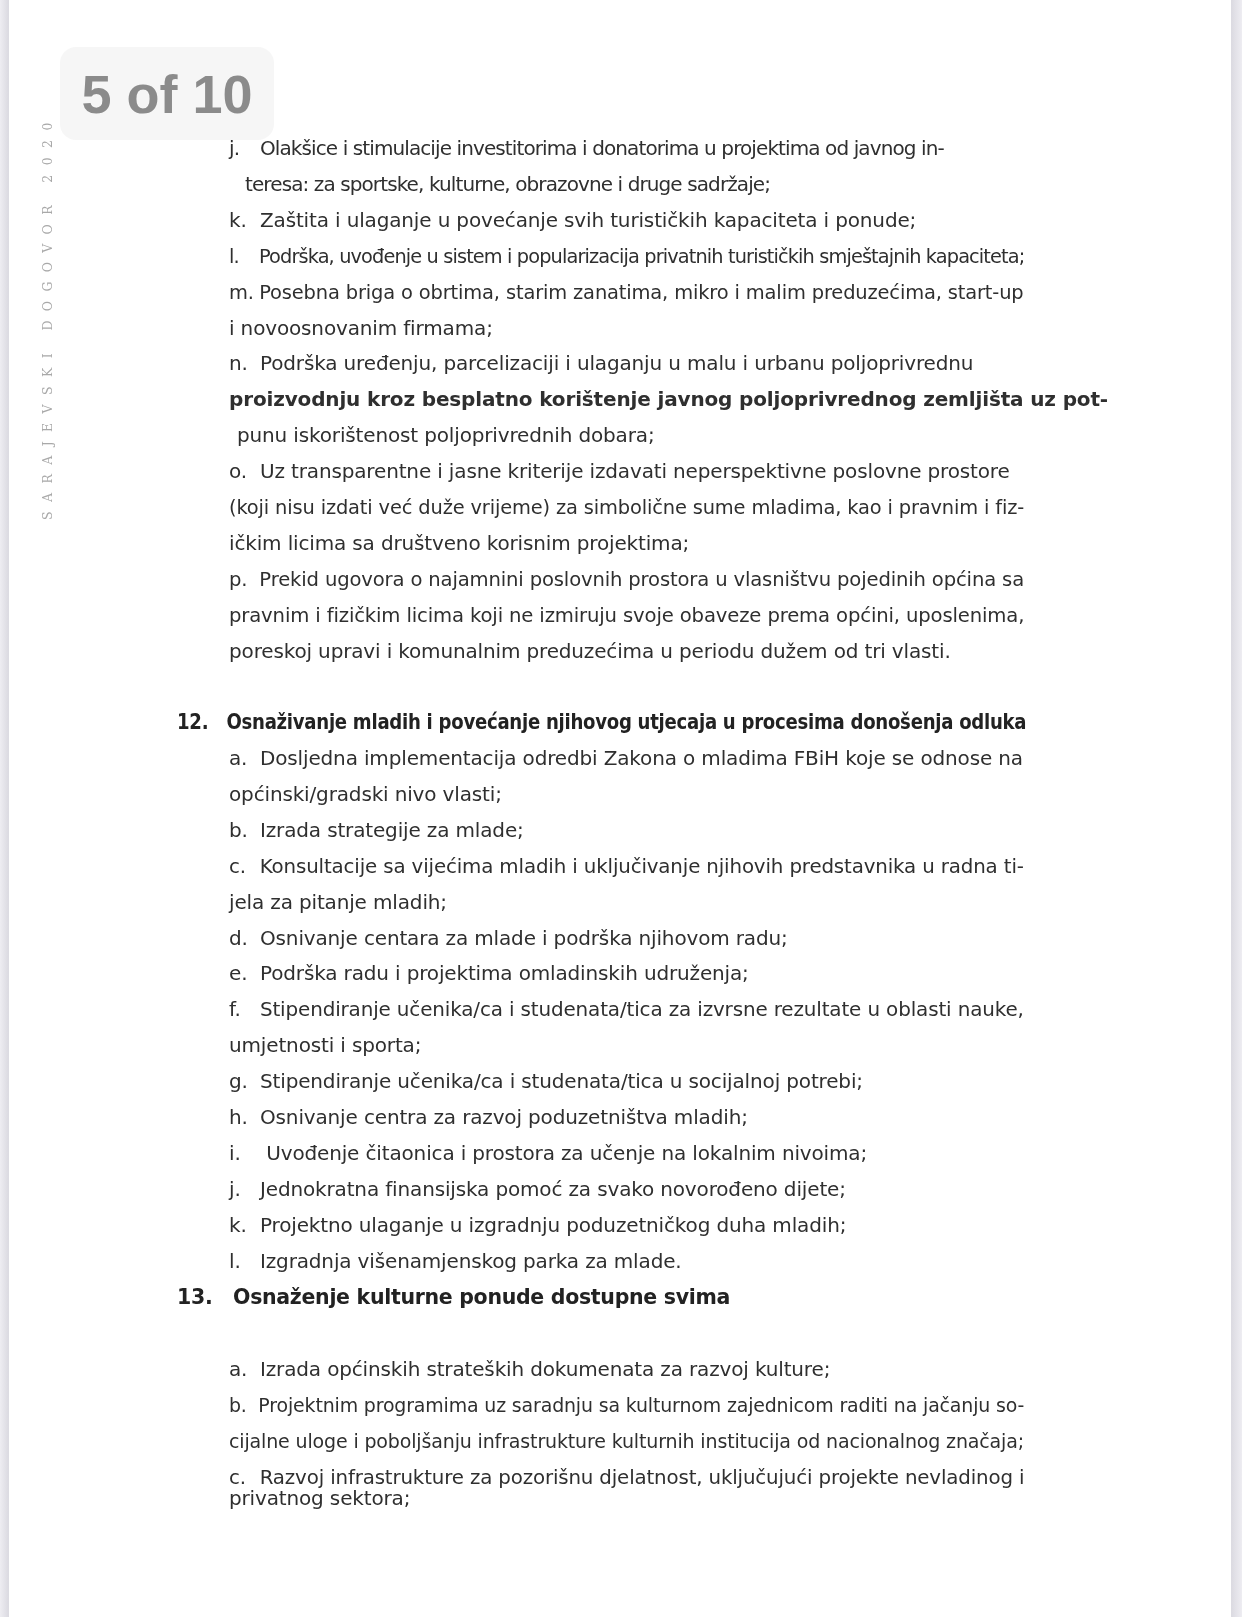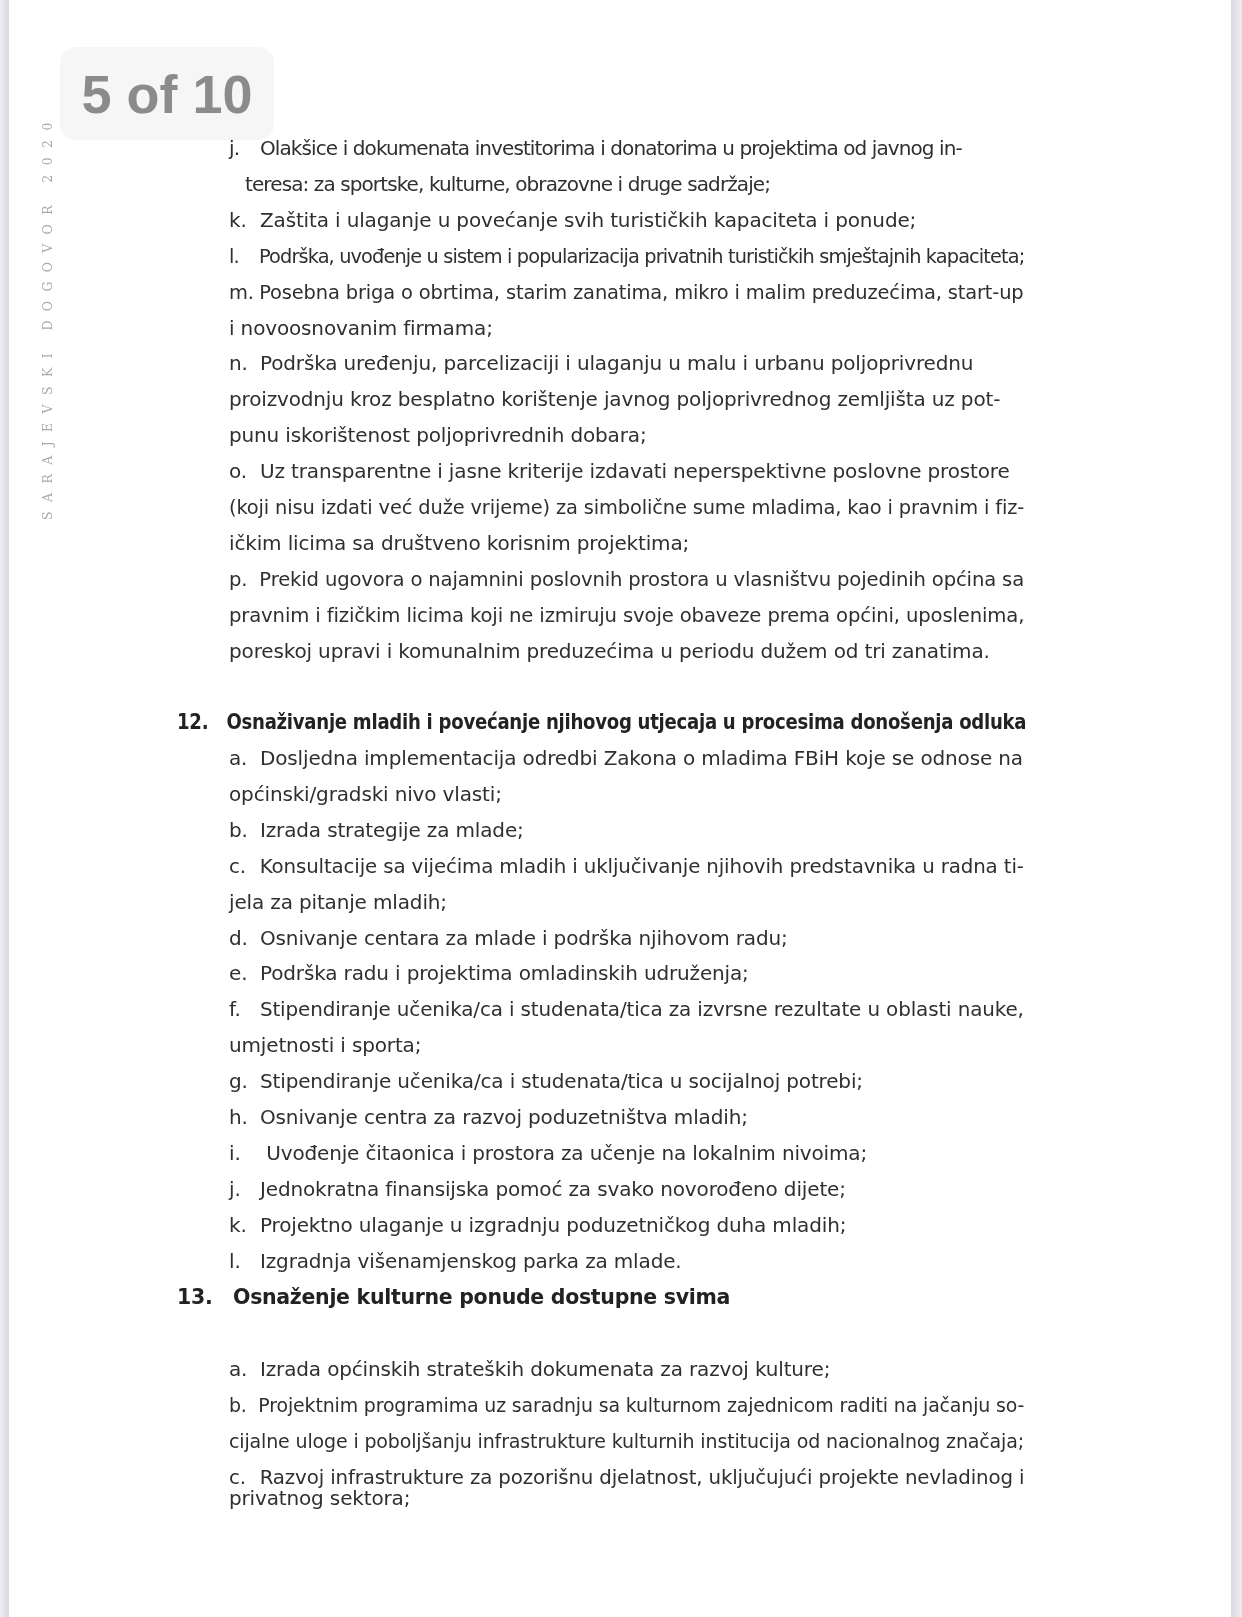--- a/index.html
+++ b/index.html
@@ -106,35 +106,35 @@
 <div class="edge-left"></div>
 <div class="edge-right"></div>
 
 <div class="page-indicator">
   <span>5 of 10</span>
 </div>
 
 <div class="side-label">SARAJEVSKI DOGOVOR 2020</div>
 
 <div class="content" id="content">
-    <div class="line cond" style="left: 229px; top: 136px;"><span class="marker">j.</span><span style="white-space: pre;">Olakšice i dokumenata investitorima i donatorima u projektima od javnog in-</span></div>
+    <div class="line cond" style="left: 229px; top: 136px;"><span class="marker">j.</span><span style="white-space: pre;">Olakšice i stimulacije investitorima i donatorima u projektima od javnog in-</span></div>
     <div class="line cond" style="left: 229px; top: 171.9px; margin-left: 16px;"><span style="white-space: pre;">teresa: za sportske, kulturne, obrazovne i druge sadržaje;</span></div>
     <div class="line" style="left: 229px; top: 207.8px;"><span class="marker">k.</span><span style="white-space: pre;">Zaštita i ulaganje u povećanje svih turističkih kapaciteta i ponude;</span></div>
     <div class="line cond" style="left: 229px; top: 243.7px; transform-origin: 0px 50%; transform: scaleX(0.966);"><span class="marker">l.</span><span style="white-space: pre;">Podrška, uvođenje u sistem i popularizacija privatnih turističkih smještajnih kapaciteta;</span></div>
     <div class="line" style="left: 229px; top: 279.6px; transform-origin: 0px 50%; transform: scaleX(0.9719);"><span class="marker">m.</span><span style="white-space: pre;">Posebna briga o obrtima, starim zanatima, mikro i malim preduzećima, start-up</span></div>
     <div class="line" style="left: 229px; top: 315.5px;"><span style="white-space: pre; margin-top: 24px;">i novoosnovanim firmama;</span></div>
     <div class="line" style="left: 229px; top: 351.4px;"><span class="marker">n.</span><span style="white-space: pre;">Podrška uređenju, parcelizaciji i ulaganju u malu i urbanu poljoprivrednu</span></div>
-    <div class="line" style="left: 229px; top: 387.3px;"><span style="white-space: pre;">proizvodnju kroz besplatno korištenje javnog poljoprivrednog zemljišta uz pot-</span></div>
-    <div class="line" style="left: 229px; top: 423.2px;"><span style="white-space: pre;">punu iskorištenost poljoprivrednih dobara;</span></div>
+    <div class="line" style="left: 229px; top: 387.3px;"><span style="white-space: pre; font-weight: bold;">proizvodnju kroz besplatno korištenje javnog poljoprivrednog zemljišta uz pot-</span></div>
+    <div class="line" style="left: 229px; top: 423.2px;"><span style="white-space: pre; margin-left: 8px;">punu iskorištenost poljoprivrednih dobara;</span></div>
     <div class="line" style="left: 229px; top: 459.1px;"><span class="marker">o.</span><span style="white-space: pre;">Uz transparentne i jasne kriterije izdavati neperspektivne poslovne prostore</span></div>
     <div class="line" style="left: 229px; top: 495px; transform-origin: 0px 50%; transform: scaleX(0.9707);"><span style="white-space: pre;">(koji nisu izdati već duže vrijeme) za simbolične sume mladima, kao i pravnim i fiz-</span></div>
     <div class="line" style="left: 229px; top: 530.9px;"><span style="white-space: pre;">ičkim licima sa društveno korisnim projektima;</span></div>
     <div class="line" style="left: 229px; top: 566.8px; transform-origin: 0px 50%; transform: scaleX(0.9791);"><span class="marker">p.</span><span style="white-space: pre;">Prekid ugovora o najamnini poslovnih prostora u vlasništvu pojedinih općina sa</span></div>
     <div class="line" style="left: 229px; top: 602.7px; transform-origin: 0px 50%; transform: scaleX(0.9815);"><span style="white-space: pre;">pravnim i fizičkim licima koji ne izmiruju svoje obaveze prema općini, uposlenima,</span></div>
-    <div class="line" style="left: 229px; top: 638.6px;"><span style="white-space: pre;">poreskoj upravi i komunalnim preduzećima u periodu dužem od tri zanatima.</span></div>
+    <div class="line" style="left: 229px; top: 638.6px;"><span style="white-space: pre;">poreskoj upravi i komunalnim preduzećima u periodu dužem od tri vlasti.</span></div>
     <div class="heading" style="left: 177px; top: 710px; transform-origin: 0px 50%; transform: scaleX(0.8825);"><span class="num">12.</span><span>Osnaživanje mladih i povećanje njihovog utjecaja u procesima donošenja odluka</span></div>
     <div class="line" style="left: 229px; top: 746px;"><span class="marker">a.</span><span style="white-space: pre;">Dosljedna implementacija odredbi Zakona o mladima FBiH koje se odnose na</span></div>
     <div class="line" style="left: 229px; top: 781.9px;"><span style="white-space: pre;">općinski/gradski nivo vlasti;</span></div>
     <div class="line" style="left: 229px; top: 817.8px;"><span class="marker">b.</span><span style="white-space: pre;">Izrada strategije za mlade;</span></div>
     <div class="line" style="left: 229px; top: 853.7px; transform-origin: 0px 50%; transform: scaleX(0.9913);"><span class="marker">c.</span><span style="white-space: pre;">Konsultacije sa vijećima mladih i uključivanje njihovih predstavnika u radna ti-</span></div>
     <div class="line" style="left: 229px; top: 889.6px;"><span style="white-space: pre;">jela za pitanje mladih;</span></div>
     <div class="line" style="left: 229px; top: 925.5px;"><span class="marker">d.</span><span style="white-space: pre;">Osnivanje centara za mlade i podrška njihovom radu;</span></div>
     <div class="line" style="left: 229px; top: 961.4px;"><span class="marker">e.</span><span style="white-space: pre;">Podrška radu i projektima omladinskih udruženja;</span></div>
     <div class="line" style="left: 229px; top: 997.3px; transform-origin: 0px 50%; transform: scaleX(0.9975);"><span class="marker">f.</span><span style="white-space: pre;">Stipendiranje učenika/ca i studenata/tica za izvrsne rezultate u oblasti nauke,</span></div>
     <div class="line" style="left: 229px; top: 1033.2px;"><span style="white-space: pre;">umjetnosti i sporta;</span></div>

